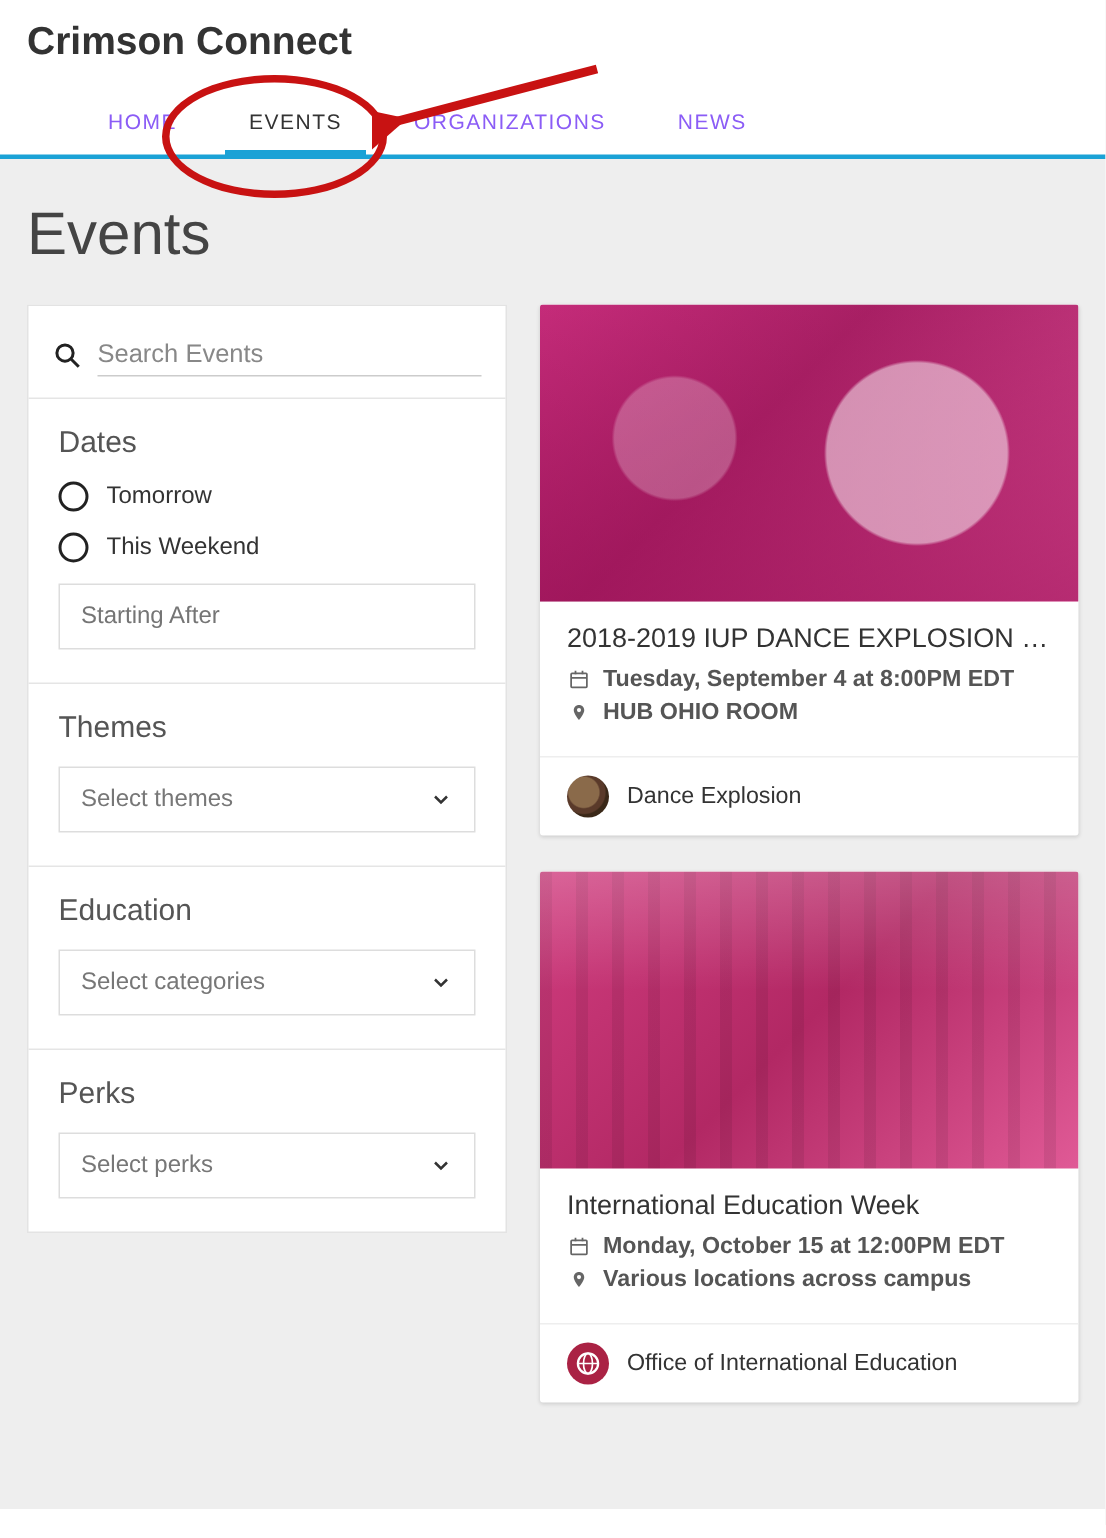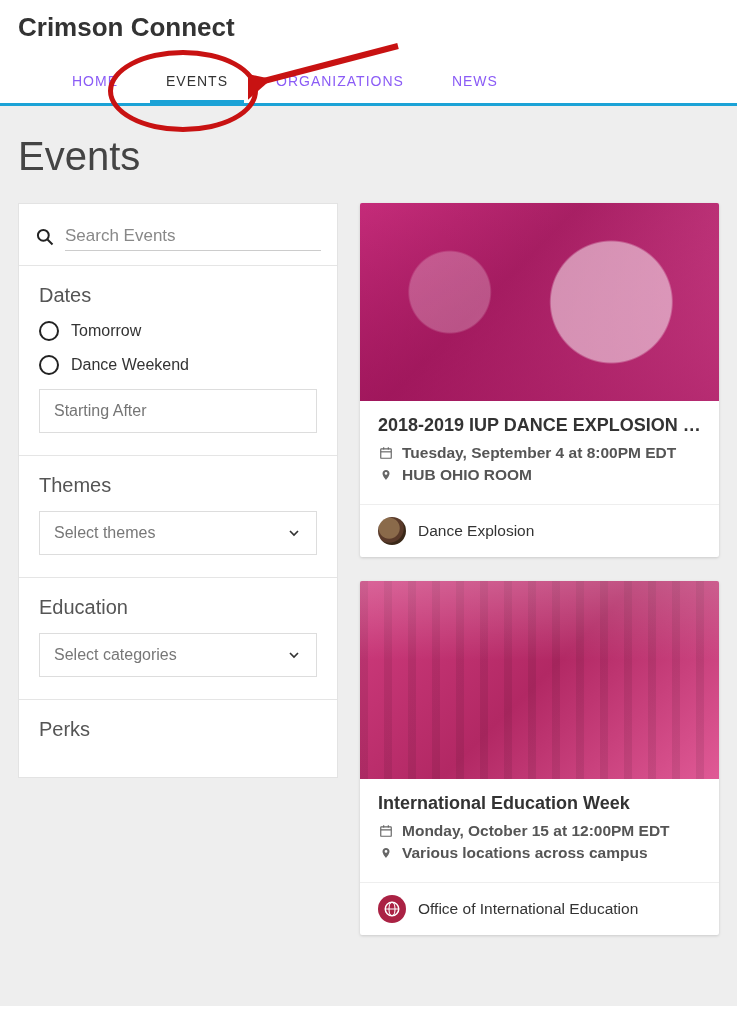--- a/index.html
+++ b/index.html
@@ -172,21 +172,21 @@
     position:absolute; inset:0;
     background:
       linear-gradient(to bottom, rgba(255,255,255,0.2), transparent 40%),
       repeating-linear-gradient(90deg, rgba(0,0,0,0.08) 0 8px, transparent 8px 24px);
   }
   .card-body {
     padding: 14px 18px 16px 18px;
   }
   .card-title {
     font-size: 18px;
-    font-weight: 700;
+    font-weight: 400;
     color: #333;
     margin-bottom: 8px;
     white-space: nowrap;
     overflow: hidden;
     text-overflow: ellipsis;
   }
   .card-meta {
     display: flex;
     align-items: center;
     gap: 8px;
@@ -268,21 +268,21 @@
         <div class="divider"></div>
 
         <div class="section">
           <div class="section-title">Dates</div>
           <div class="radio-row">
             <span class="radio-circle"></span>
             <span class="radio-label">Tomorrow</span>
           </div>
           <div class="radio-row">
             <span class="radio-circle"></span>
-            <span class="radio-label">Dance Weekend</span>
+            <span class="radio-label">This Weekend</span>
           </div>
           <input class="field-box" placeholder="Starting After" style="">
         </div>
         <div class="divider"></div>
 
         <div class="section">
           <div class="section-title">Themes</div>
           <div class="select-box">
             <span>Select themes</span>
             <span class="chevron">
@@ -302,20 +302,28 @@
               <svg width="16" height="16" viewBox="0 0 24 24" fill="none" stroke="#333" stroke-width="2.5">
                   <polyline points="6 9 12 15 18 9"></polyline>
                 </svg>
             </span>
           </div>
         </div>
         <div class="divider"></div>
 
         <div class="section">
           <div class="section-title">Perks</div>
+          <div class="select-box">
+            <span>Select perks</span>
+            <span class="chevron">
+              <svg width="16" height="16" viewBox="0 0 24 24" fill="none" stroke="#333" stroke-width="2.5">
+                  <polyline points="6 9 12 15 18 9"></polyline>
+                </svg>
+            </span>
+          </div>
         </div>
       </div>
 
       <div class="cards">
         <div class="card">
           <div class="card-image football"></div>
           <div class="card-body">
             <div class="card-title">2018-2019 IUP DANCE EXPLOSION …</div>
             <div class="card-meta">
               <span class="meta-icon">

